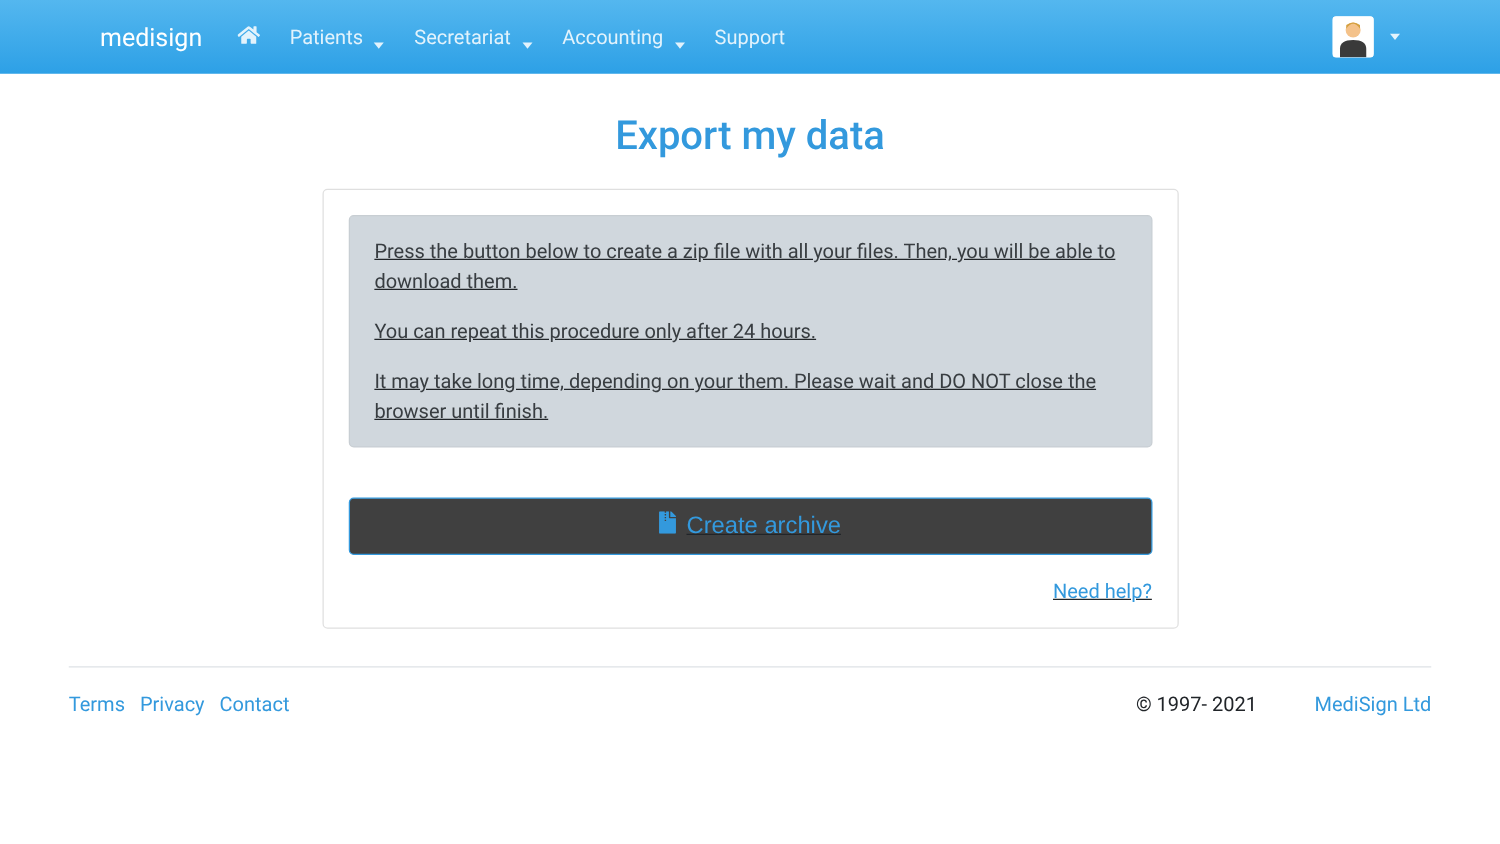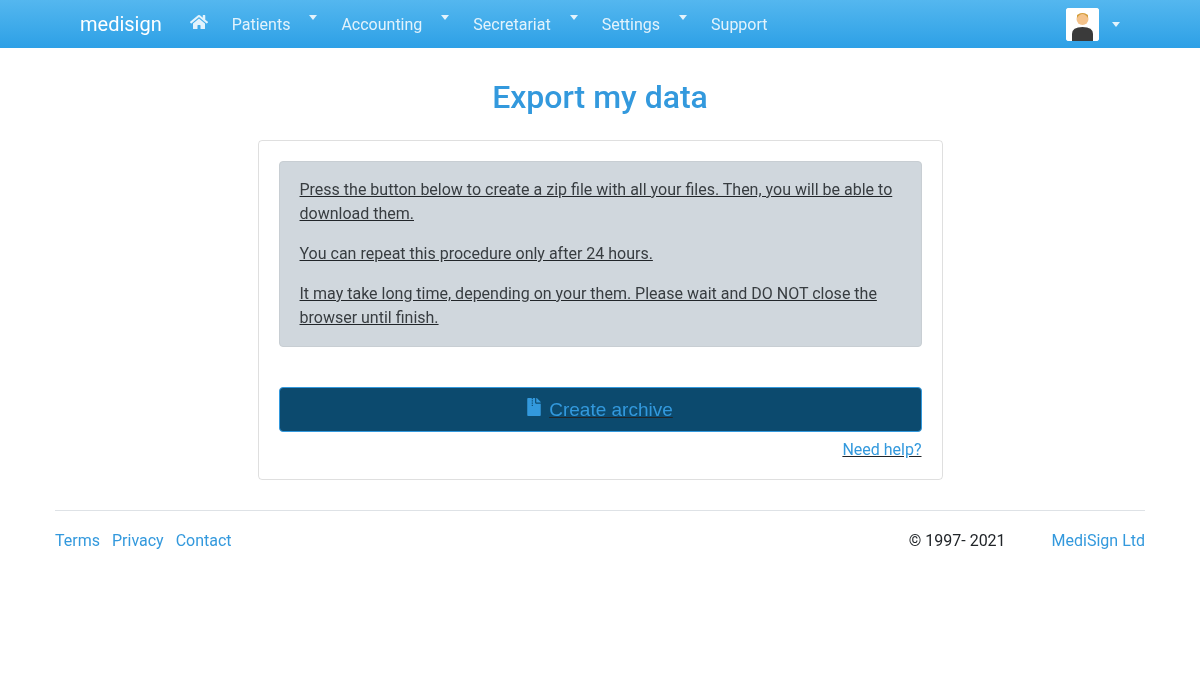--- a/index.html
+++ b/index.html
@@ -8,21 +8,21 @@
       padding: 0;
     }
     body {
       font-family: -apple-system, BlinkMacSystemFont, "Segoe UI", Roboto, "Helvetica Neue", Arial, sans-serif;
       font-size: 16px;
       color: #212529;
       background: #ffffff;
     }
     .navbar {
       background: linear-gradient(to bottom, #54b7ef 0%, #2da0e6 100%);
-      height: 48px;
+      height: 59px;
       display: flex;
       align-items: center;
       padding: 0 80px;
       color: #ffffff;
     }
     .navbar-brand {
       font-size: 20px;
       color: #ffffff;
       margin-right: 16px;
       cursor: pointer;
@@ -31,22 +31,22 @@
       display: flex;
       align-items: center;
       gap: 0;
       flex: 1;
     }
     .nav-item {
       padding: 8px 12px;
       color: rgba(255,255,255,0.85);
       cursor: pointer;
       display: flex;
-      align-items: flex-start;
-      gap: 14px;
+      align-items: flex-end;
+      gap: 4px;
       font-size: 16px;
     }
     .nav-caret {
       width: 0;
       height: 0;
       border-left: 4px solid transparent;
       border-right: 4px solid transparent;
       border-top: 5px solid rgba(255,255,255,0.85);
       margin-left: 5px;
       display: inline-block;
@@ -103,34 +103,34 @@
     .alert-secondary p {
       margin-bottom: 16px;
       line-height: 1.5;
     }
     .alert-secondary p:last-child {
       margin-bottom: 0;
     }
     .btn-outline-primary {
       width: 100%;
       padding: 10px 0;
-      background: #0c4a6e;
+      background: #404040;
       border: 1px solid #3399dd;
       color: #3399dd;
       font-size: 19px;
       border-radius: 4px;
       cursor: pointer;
       display: flex;
       align-items: center;
       justify-content: center;
       gap: 8px;
     }
     .help-link-wrap {
       text-align: right;
-      margin-top: 8px;
+      margin-top: 19px;
     }
     .help-link {
       color: #3399dd;
       text-decoration: none;
       cursor: pointer;
     }
     .footer {
       border-top: 1px solid #dee2e6;
       padding: 20px 0;
       display: flex;
@@ -177,29 +177,25 @@
         <svg viewBox="0 0 576 512">
             <path d="M280.37 148.26L96 300.11V464a16 16 0 0 0 16 16l112.06-.29a16 16 0 0 0 15.92-16V368a16 16 0 0 1 16-16h64a16 16 0 0 1 16 16v95.64a16 16 0 0 0 16 16.05L464 480a16 16 0 0 0 16-16V300L295.67 148.26a12.19 12.19 0 0 0-15.3 0zM571.6 251.47L488 182.56V44.05a12 12 0 0 0-12-12h-56a12 12 0 0 0-12 12v72.61L318.47 43a48 48 0 0 0-61 0L4.34 251.47a12 12 0 0 0-1.6 16.9l25.5 31A12 12 0 0 0 45.15 301l235.22-193.74a12.19 12.19 0 0 1 15.3 0L530.9 301a12 12 0 0 0 16.9-1.6l25.5-31a12 12 0 0 0-1.7-16.93z"></path>
           </svg>
       </span>
     </div>
     <div class="nav-item">
       <span>Patients</span>
       <span class="nav-caret"></span>
     </div>
     <div class="nav-item">
+      <span>Secretariat</span>
+      <span class="nav-caret"></span>
+    </div>
+    <div class="nav-item">
       <span>Accounting</span>
-      <span class="nav-caret"></span>
-    </div>
-    <div class="nav-item">
-      <span>Secretariat</span>
-      <span class="nav-caret"></span>
-    </div>
-    <div class="nav-item">
-      <span>Settings</span>
       <span class="nav-caret"></span>
     </div>
     <div class="nav-item">
       <span>Support</span>
     </div>
   </div>
   <div class="navbar-right">
     <div class="avatar-dropdown">
       <div class="avatar">
         <svg viewBox="0 0 33 33" width="33" height="33">

